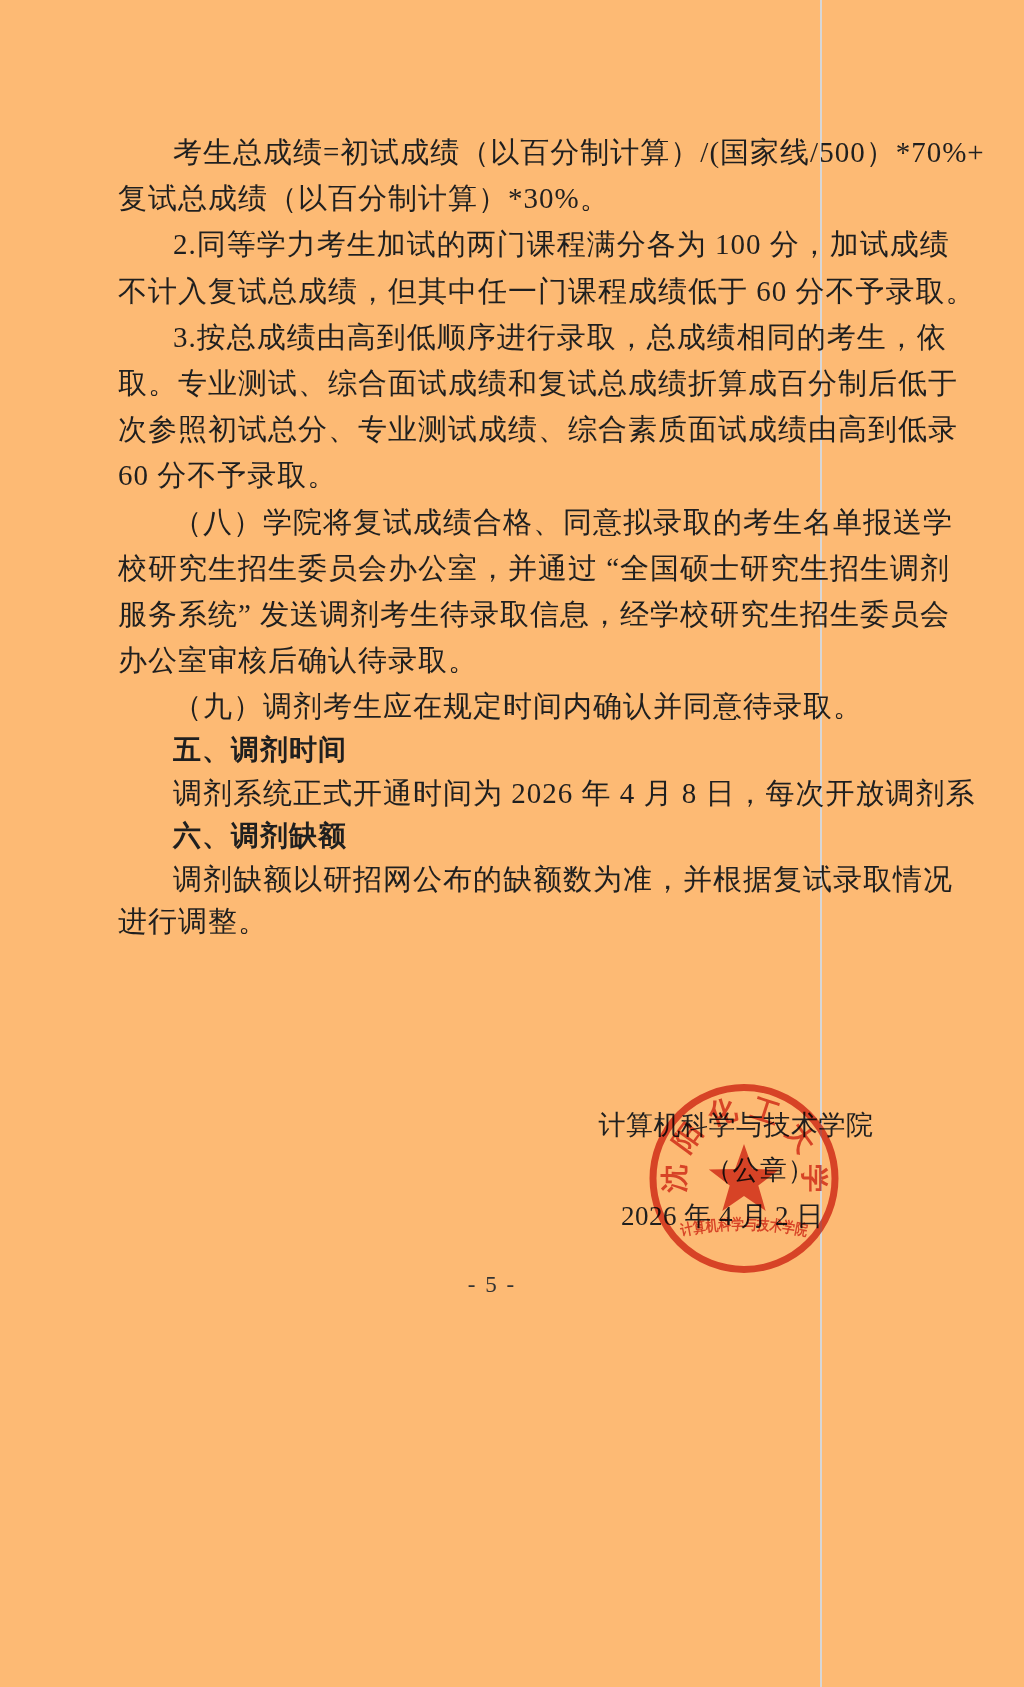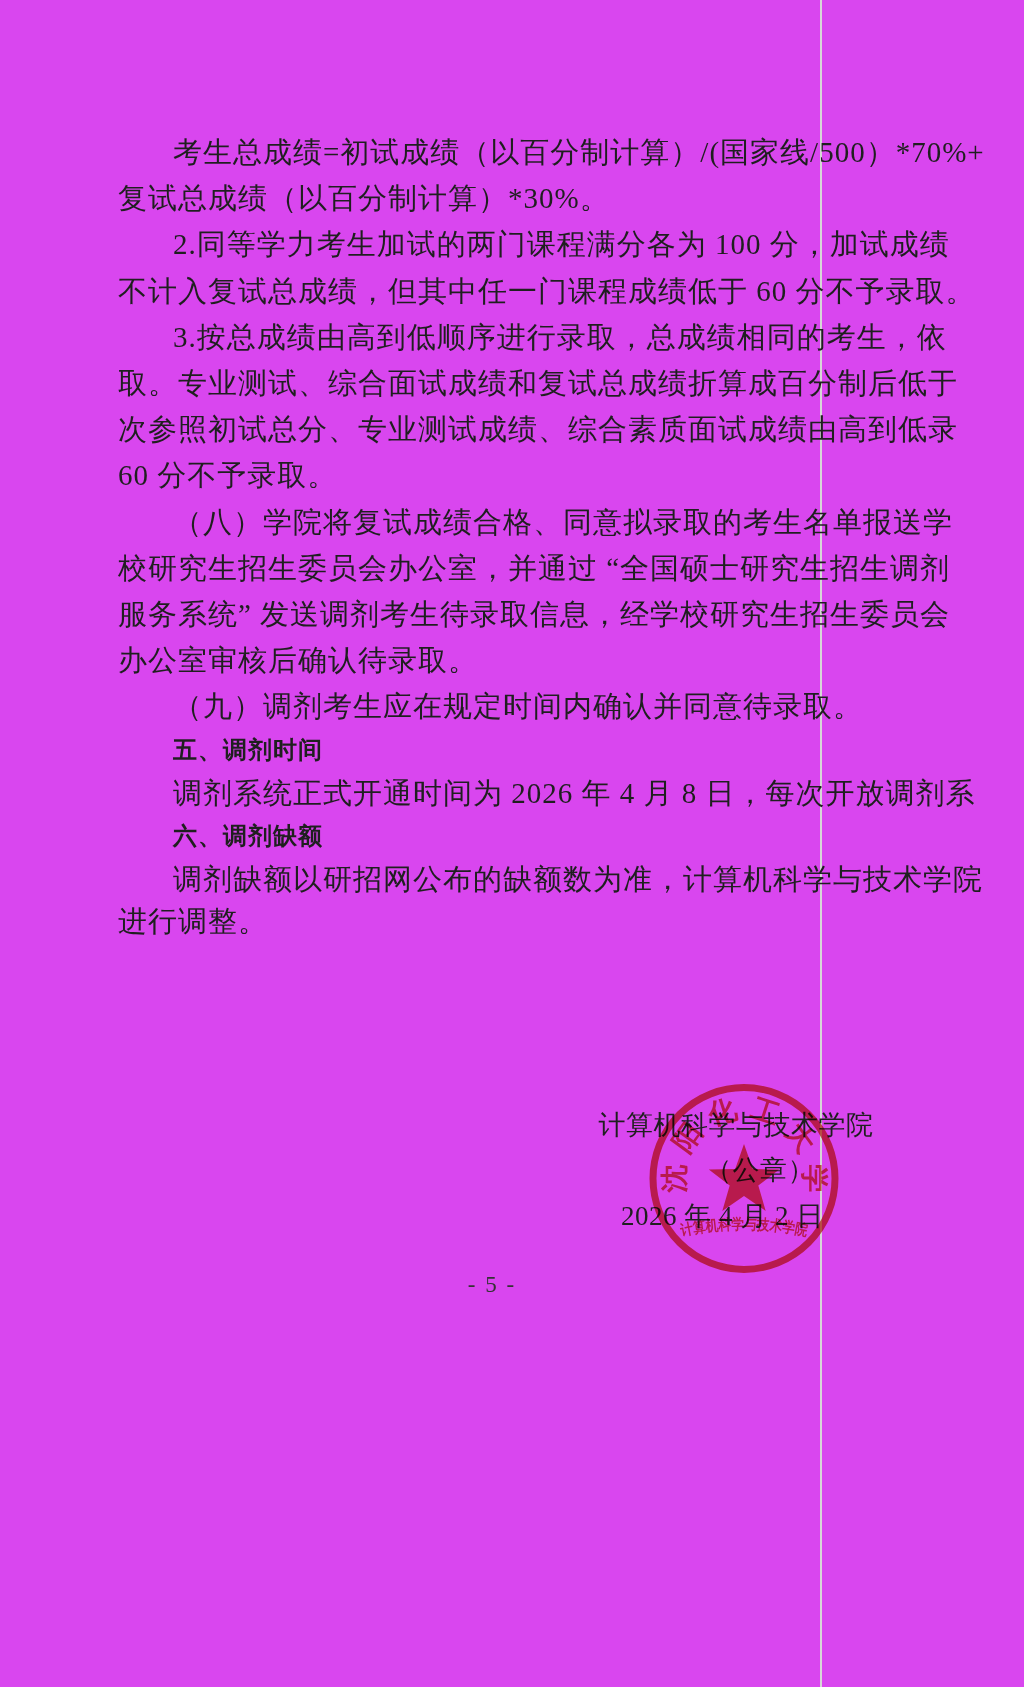--- a/index.html
+++ b/index.html
@@ -1,19 +1,19 @@
 <!DOCTYPE html>
 <html><head>
 <meta charset="utf-8">
 <style>
   html,body{margin:0;padding:0;background:#9a9a9a;}
   #page{
     position:relative;
     width:1024px;height:1687px;
-    background:#d946ef;
+    background:#fdba74;
     overflow:hidden;
     font-family:"Liberation Serif","DejaVu Serif",serif;
     color:#1f1f1f;
   }
   
   #scan-line{
     position:absolute;left:820px;top:0;width:2px;height:1687px;
     background:#d7d7d7;
   }
   
@@ -23,21 +23,21 @@
   .line{
     height:46.2px;line-height:46.2px;
     font-size:29px;letter-spacing:1px;
     white-space:nowrap;
   }
   .line:nth-child(n+14){height:42.7px;line-height:42.7px;}
   .line.indent{padding-left:55px;}
   .line.bold{
     font-weight:700;
     font-family:"Liberation Sans","DejaVu Sans",sans-serif;
-    font-size:24px;
+    font-size:28px;
   }
   
   .sig-line{
     position:absolute;
     font-size:27px;letter-spacing:0.5px;
     line-height:36px;white-space:nowrap;
   }
   #sig-org{left:596px;top:1107px;width:280px;text-align:center;}
   #sig-seal-note{left:660px;top:1152px;width:200px;text-align:center;}
   #sig-date{left:621px;top:1198px;width:200px;text-align:left;}
@@ -70,21 +70,21 @@
       <div class="line">次参照初试总分、专业测试成绩、综合素质面试成绩由高到低录</div>
       <div class="line">60 分不予录取。</div>
       <div class="line indent">（八）学院将复试成绩合格、同意拟录取的考生名单报送学</div>
       <div class="line">校研究生招生委员会办公室，并通过 “全国硕士研究生招生调剂</div>
       <div class="line">服务系统” 发送调剂考生待录取信息，经学校研究生招生委员会</div>
       <div class="line">办公室审核后确认待录取。</div>
       <div class="line indent">（九）调剂考生应在规定时间内确认并同意待录取。</div>
       <div class="line indent bold">五、调剂时间</div>
       <div class="line indent">调剂系统正式开通时间为 2026 年 4 月 8 日，每次开放调剂系</div>
       <div class="line indent bold">六、调剂缺额</div>
-      <div class="line indent">调剂缺额以研招网公布的缺额数为准，计算机科学与技术学院</div>
+      <div class="line indent">调剂缺额以研招网公布的缺额数为准，并根据复试录取情况</div>
       <div class="line">进行调整。</div>
     </div>
 
   <div id="sig-org" class="sig-line">计算机科学与技术学院</div>
 
   <div id="sig-seal-note" class="sig-line">（公章）</div>
 
   <div id="sig-date" class="sig-line">2026 年 4 月 2 日</div>
 
   <div id="page-number">- 5 -</div>

